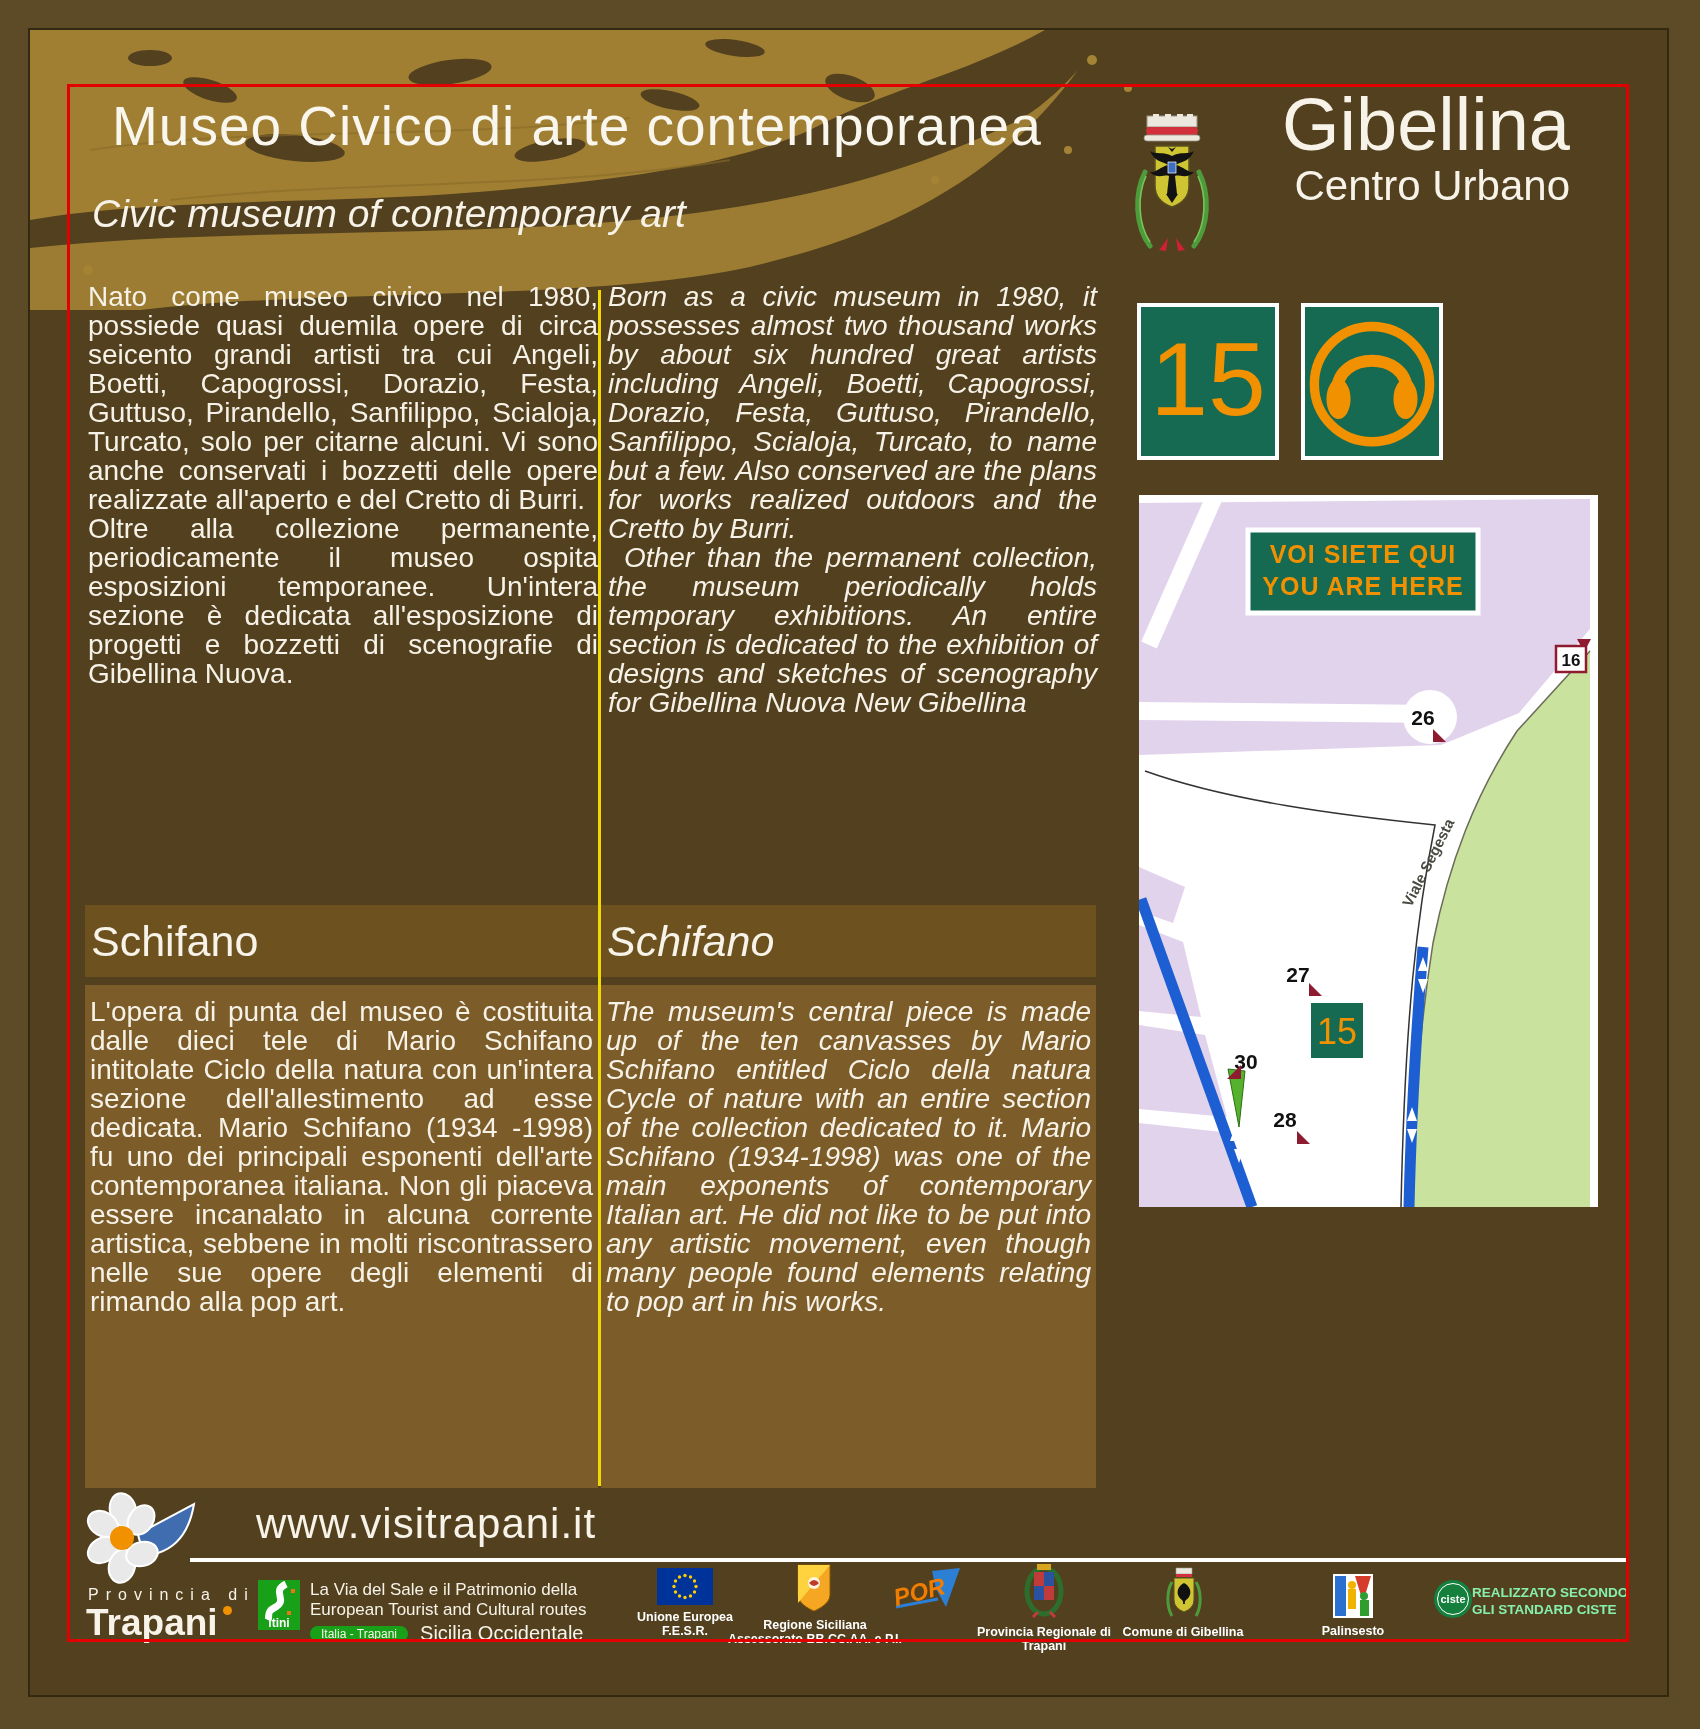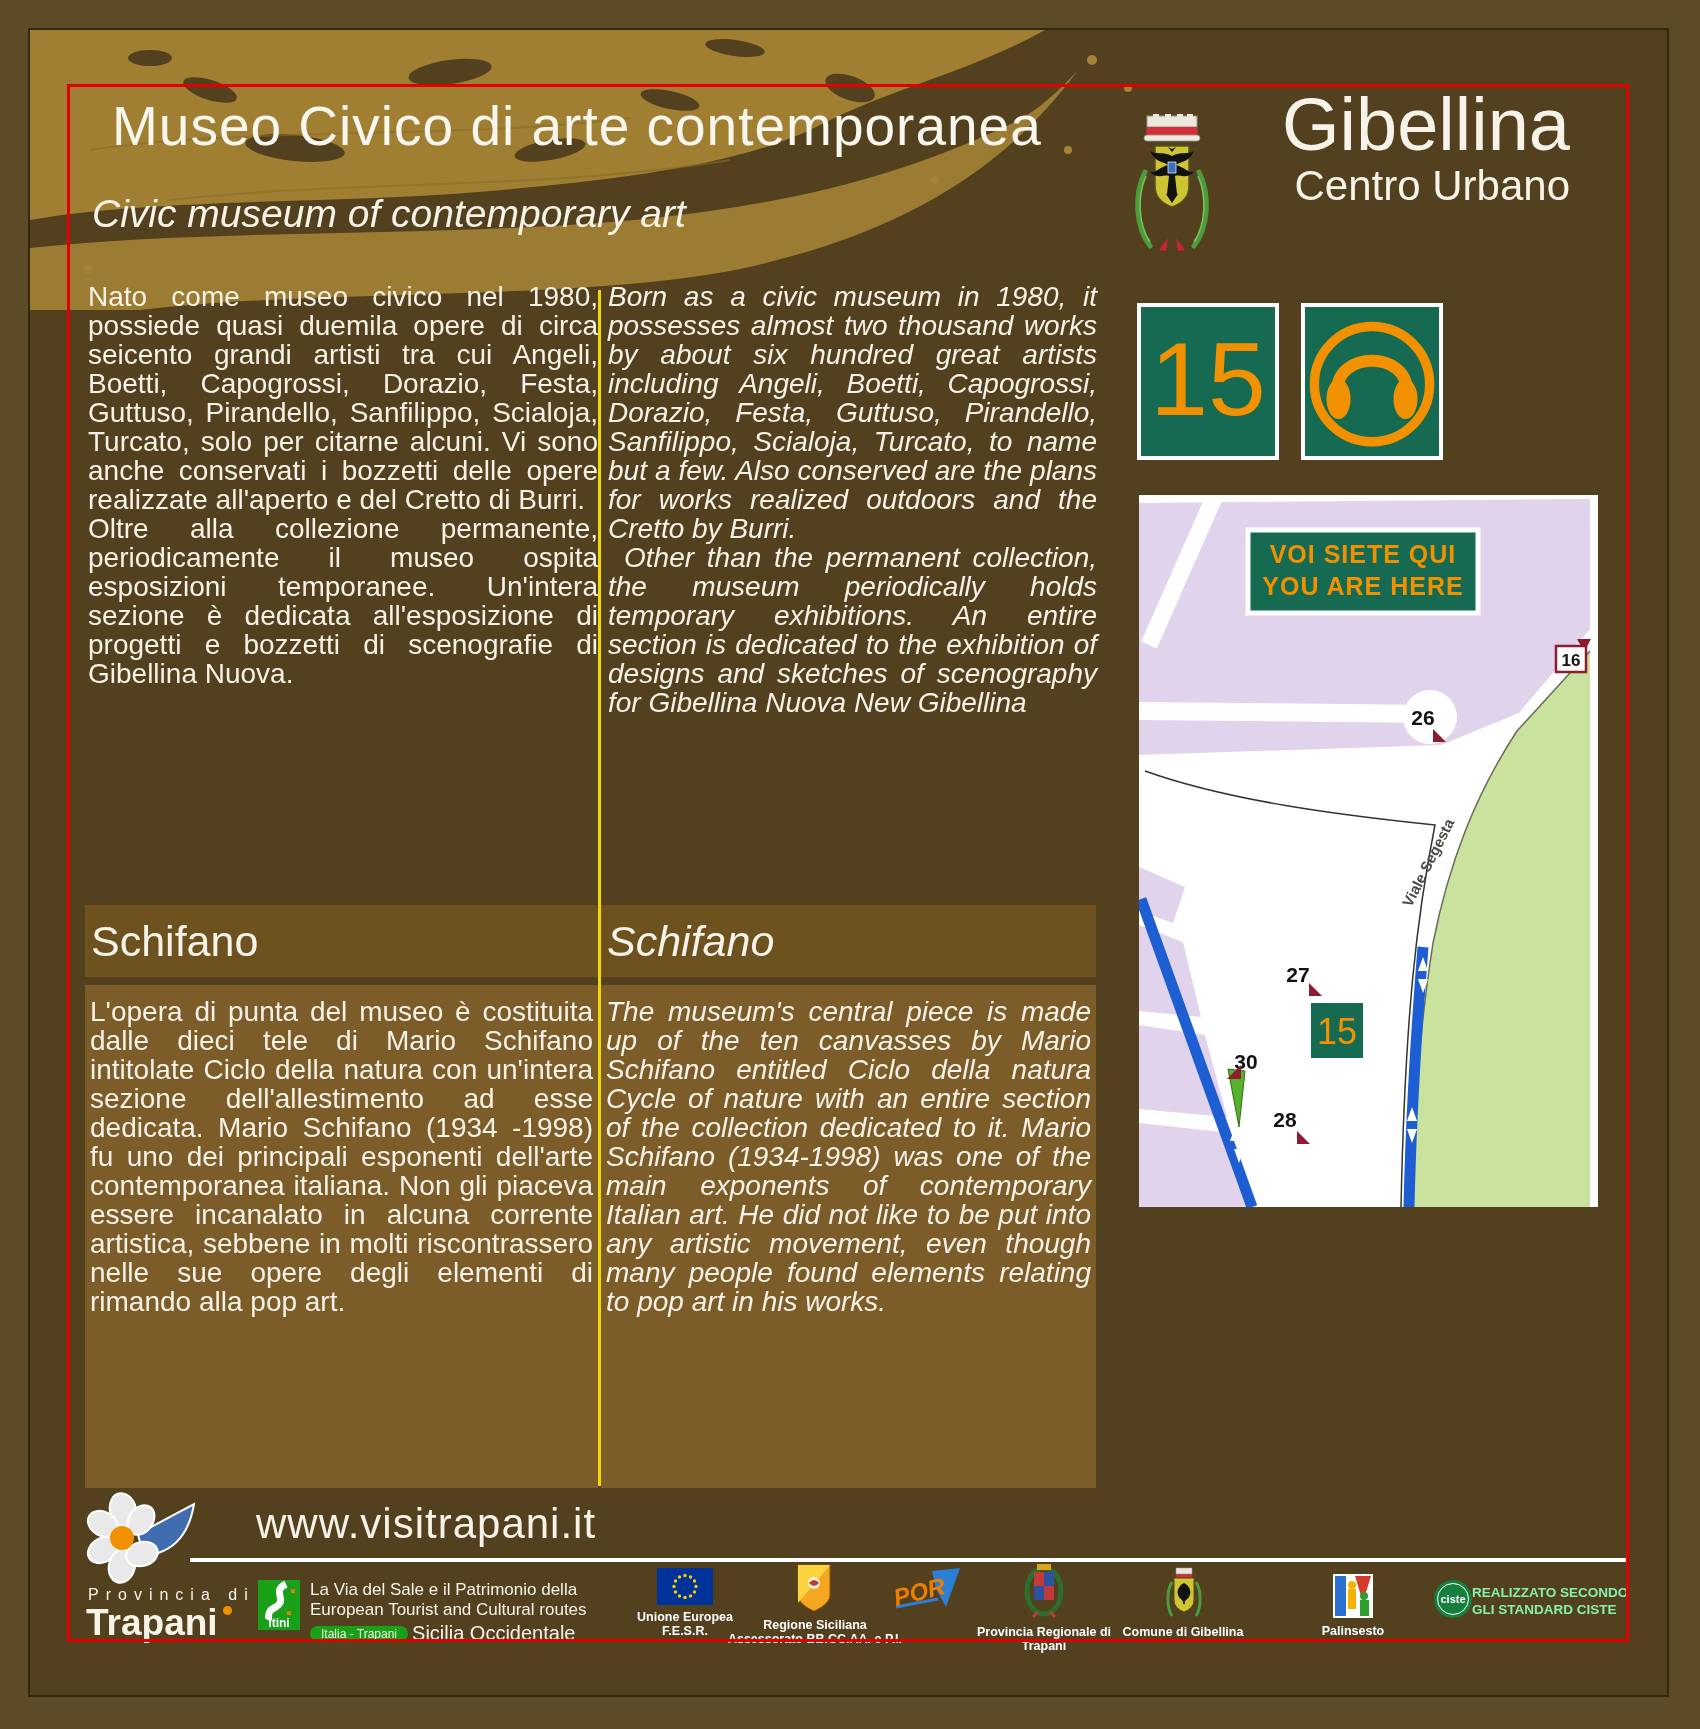--- a/index.html
+++ b/index.html
@@ -43,21 +43,21 @@
   
   .website{left:256px;top:1500px;font-size:42px;letter-spacing:1px;z-index:3;}
   .whiterule{left:190px;top:1558px;width:1437px;height:4px;background:#ffffff;z-index:3;}
   .flower{left:86px;top:1492px;z-index:3;}
   .prov1{left:88px;top:1586px;font-size:16px;letter-spacing:7px;z-index:3;}
   .prov2{left:86px;top:1602px;font-size:37px;font-weight:bold;z-index:3;}
   .prov-dot{left:223px;top:1606px;width:9px;height:9px;border-radius:50%;background:#f29100;z-index:4;}
   .itini{left:258px;top:1580px;display:flex;gap:10px;z-index:3;}
   .itini-lines{display:flex;flex-direction:column;gap:1px;}
   .itini-lines .l{font-size:17px;line-height:19px;}
-  .itini-row{display:flex;align-items:center;gap:4px;margin-top:2px;}
+  .itini-row{display:flex;align-items:center;gap:12px;margin-top:2px;}
   .itini-pill{background:#18a018;border-radius:9px;padding:1px 11px;font-size:12px;}
   .itini-l3{font-size:20px;}
   .logo-label{font-size:12.5px;font-weight:bold;line-height:14px;color:#fff;text-align:center;z-index:3;}
   .ciste-circle{left:1424px;top:1580px;width:38px;height:38px;border-radius:50%;background:#15803d;
     display:flex;align-items:center;justify-content:center;z-index:3;margin-left:10px;}
   .ciste-inner{width:30px;height:30px;border-radius:50%;border:1.5px solid #fff;
     display:flex;align-items:center;justify-content:center;font-size:11px;font-weight:bold;color:#fff;}
   .ciste-text{left:1472px;top:1584px;font-size:13.5px;font-weight:bold;color:#86efac;line-height:17px;z-index:3;}
 </style>
 </head>

